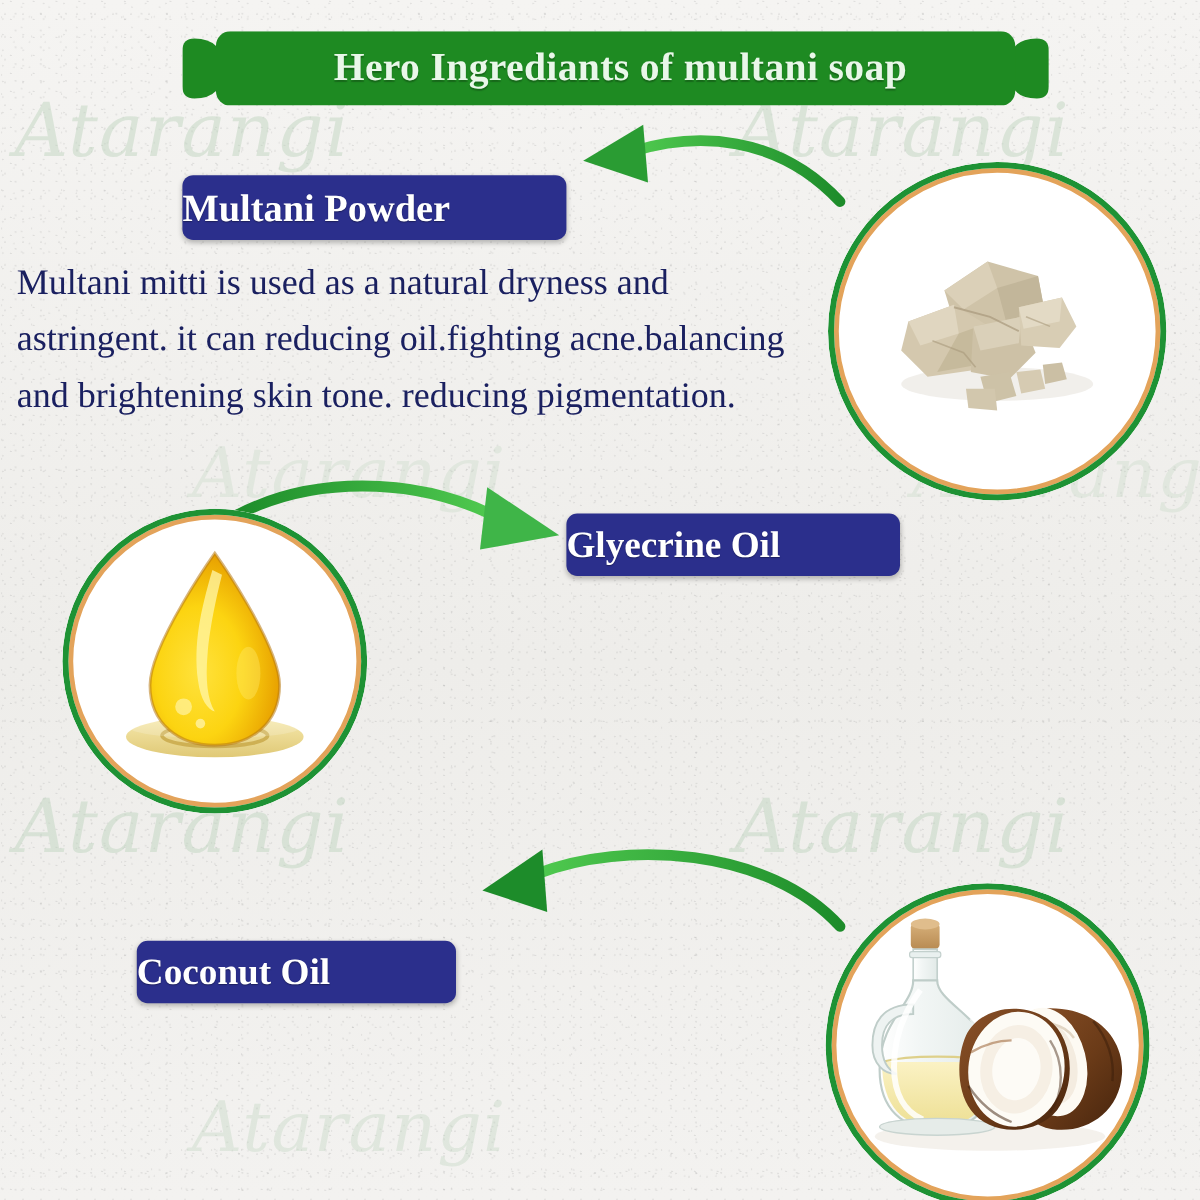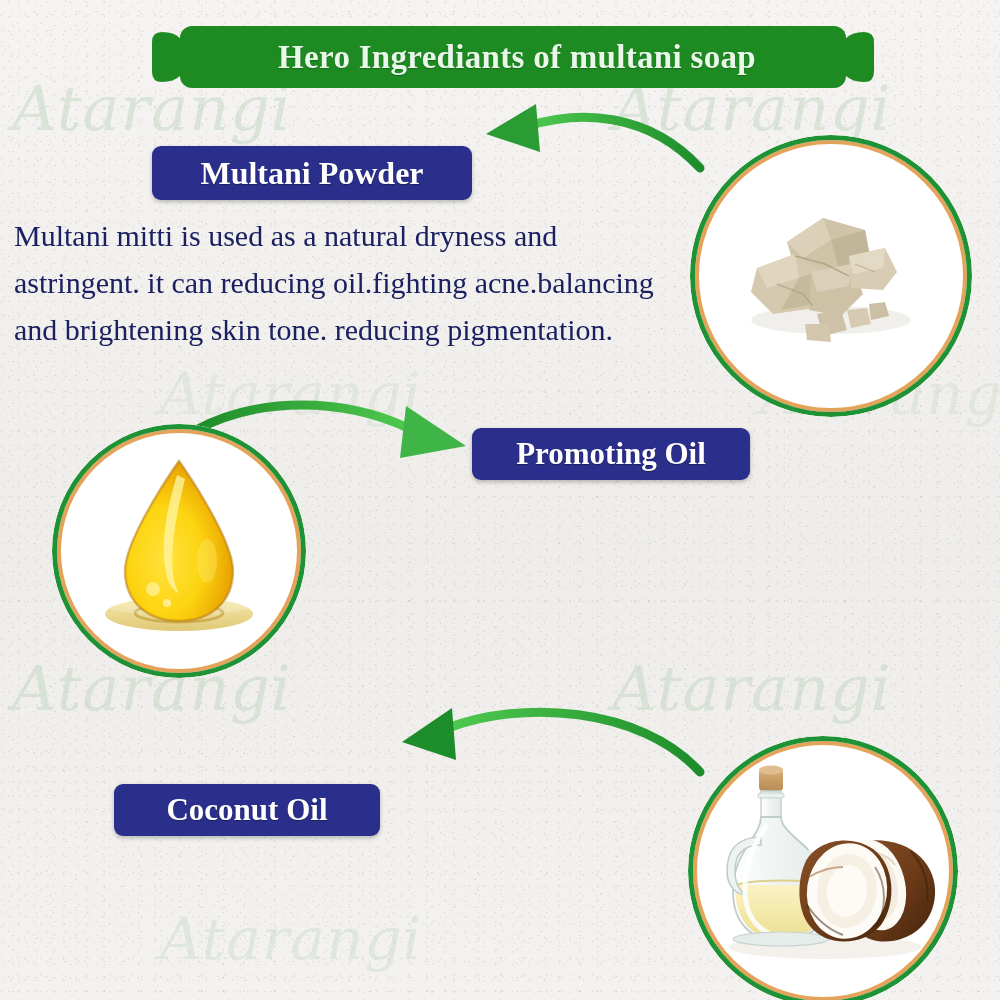--- a/index.html
+++ b/index.html
@@ -93,21 +93,21 @@
   .badge {
     position: absolute;
     z-index: 5;
     background: #2b2f8c;
     border-radius: 9px;
     color: #ffffff;
     font-family: "Liberation Serif", serif;
     font-weight: bold;
     display: flex;
     align-items: center;
-    justify-content: center;
+    justify-content: flex-start;
     box-shadow: 0 2px 4px rgba(0,0,0,.25);
     text-shadow: 0 1px 1px rgba(0,0,0,.35);
   }
   .badge-multani  { left: 152px; top: 146px; width: 320px; height: 54px; font-size: 32px; }
   .badge-glycerin { left: 472px; top: 428px; width: 278px; height: 52px; font-size: 31px; }
   .badge-coconut  { left: 114px; top: 760px; width: 266px; height: 52px; font-size: 31px; margin-top: 24px; }
 
   
   .para {
     position: absolute;
@@ -260,21 +260,21 @@
         <path d="M 96 112 L 126 120 L 150 132" stroke="#a8997c" stroke-width="1.6" fill="none" opacity=".7"></path>
         <path d="M 78 140 L 104 150 L 114 162" stroke="#a8997c" stroke-width="1.4" fill="none" opacity=".6"></path>
         <path d="M 156 120 L 176 128" stroke="#a8997c" stroke-width="1.3" fill="none" opacity=".6"></path>
       </svg>
     </div>
     <div class="ring-inner"></div>
     <div class="ring-outer"></div>
   </div>
 
   <div class="badge badge-glycerin">
-    <span>Promoting Oil</span>
+    <span>Glyecrine Oil</span>
   </div>
 
 
   <div class="circle-frame circle-oildrop">
     <div class="photo">
       <svg class="drop-wrap" viewBox="0 0 236 236">
         <defs>
           <radialGradient id="dropG" cx="38%" cy="62%" r="62%">
             <stop offset="0%" stop-color="#ffe23c"></stop>
             <stop offset="55%" stop-color="#fcd411"></stop>

